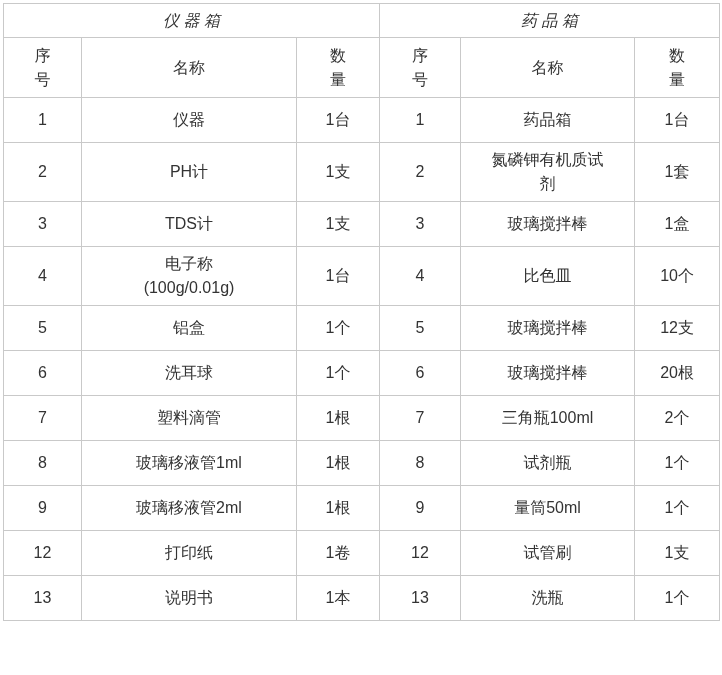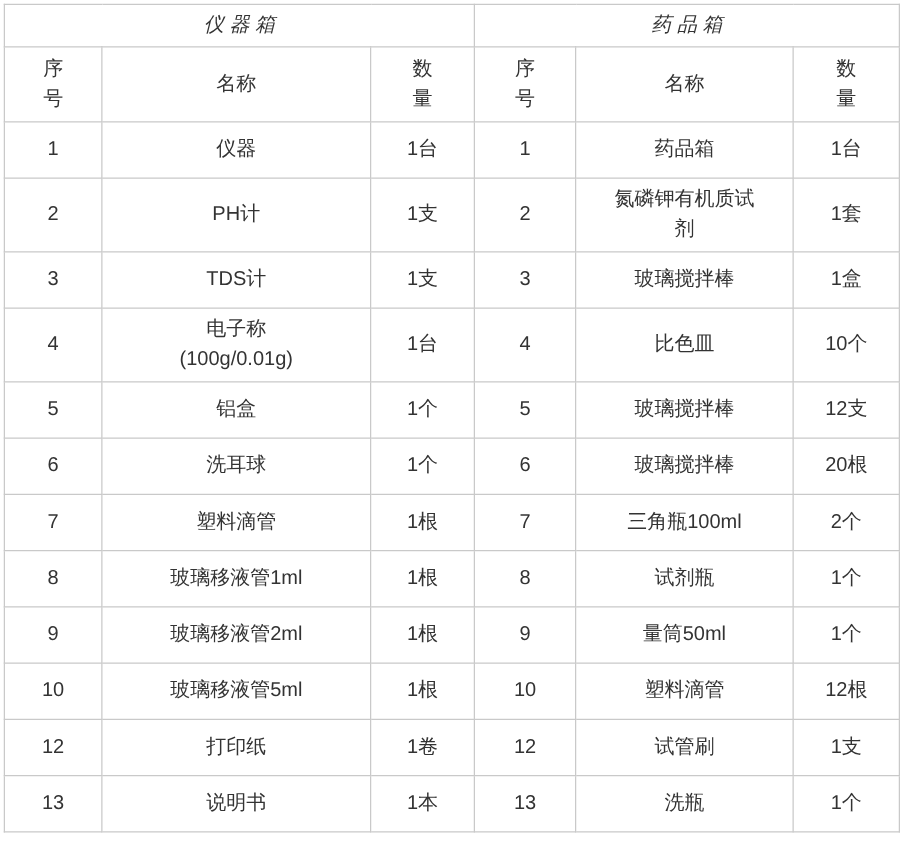--- a/index.html
+++ b/index.html
@@ -143,28 +143,20 @@
   </tr>
         <tr class="data-row">
     <td>9</td>
     <td>玻璃移液管2ml</td>
     <td>1根</td>
     <td>9</td>
     <td>量筒50ml</td>
     <td>1个</td>
   </tr>
         <tr class="data-row">
-    <td>10</td>
-    <td>玻璃移液管5ml</td>
-    <td>1根</td>
-    <td>10</td>
-    <td>塑料滴管</td>
-    <td>12根</td>
-  </tr>
-        <tr class="data-row">
     <td>12</td>
     <td>打印纸</td>
     <td>1卷</td>
     <td>12</td>
     <td>试管刷</td>
     <td>1支</td>
   </tr>
         <tr class="data-row">
     <td>13</td>
     <td>说明书</td>

